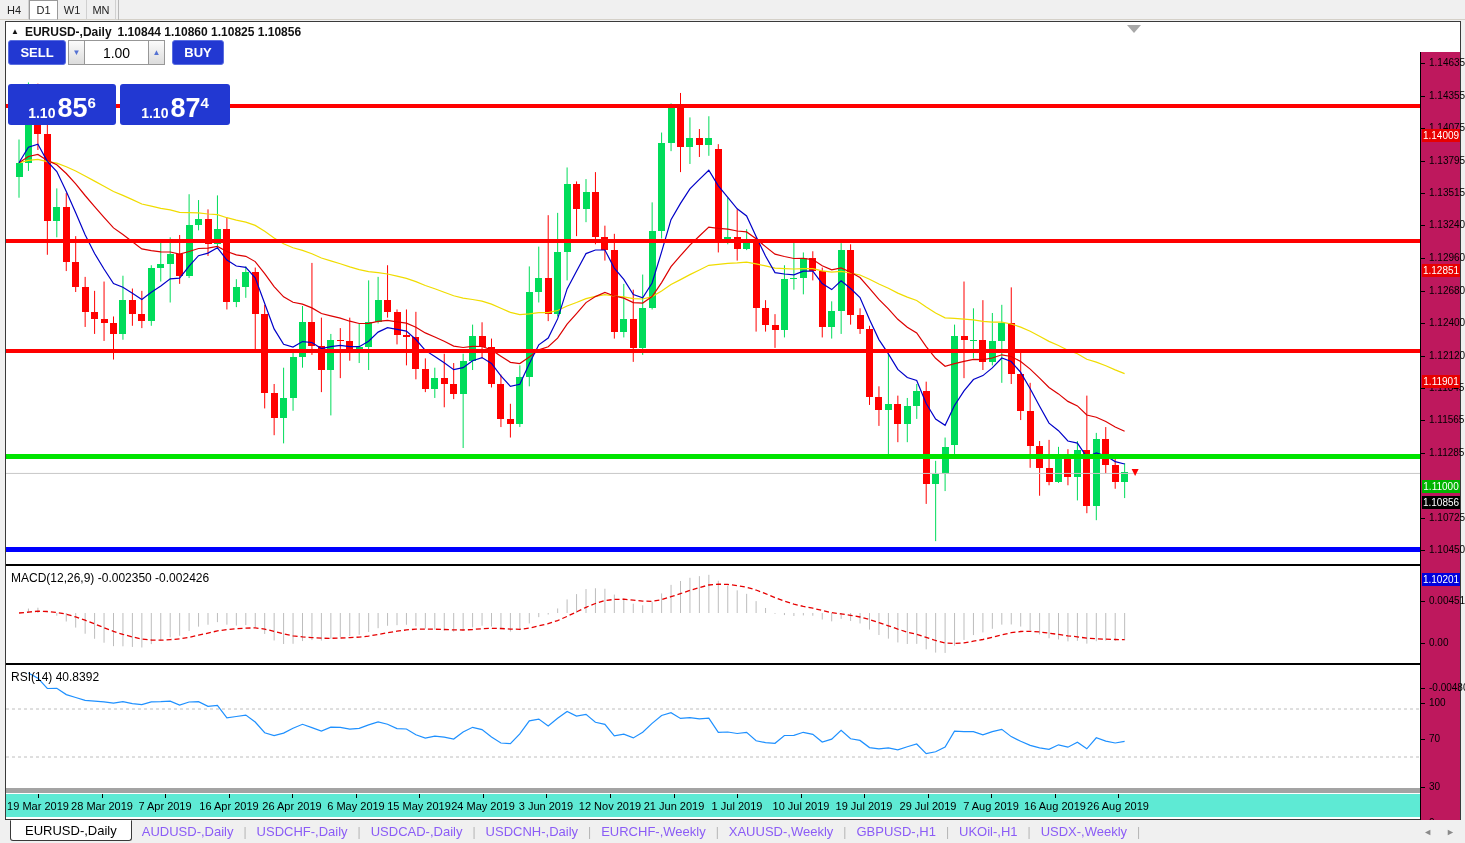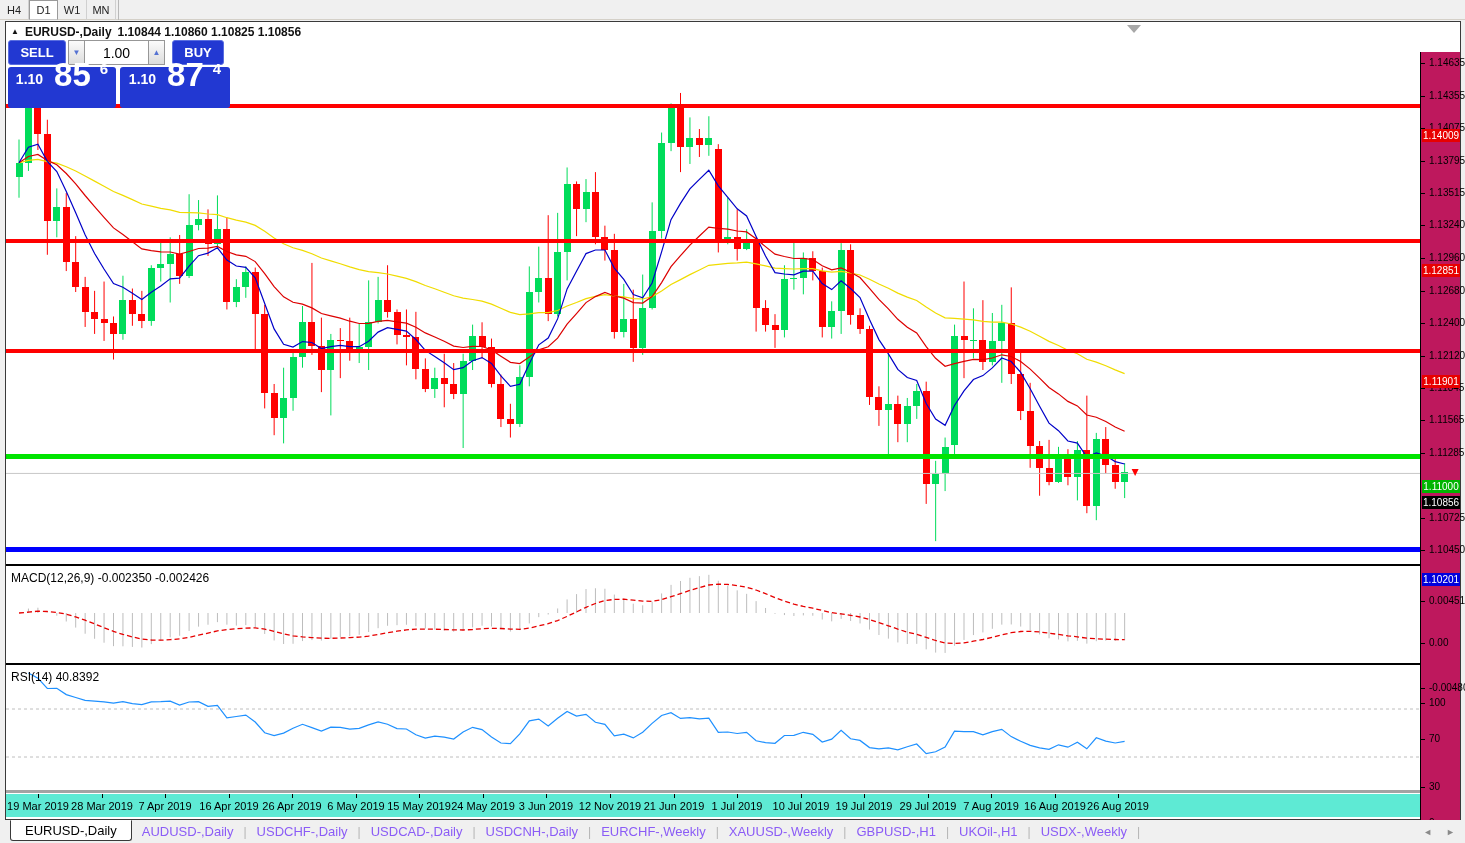--- a/index.html
+++ b/index.html
@@ -12,21 +12,21 @@
     font-size:11px;color:#222;border-right:1px solid #d0d0d0;cursor:default;padding:0 4px;}
   .tf-btn.active{background:#ffffff;border:1px solid #9a9a9a;border-bottom-color:#c8c8c8;}
   .tf-group-end{width:3px;border-right:1px solid #b8b8b8;height:20px;}
   
   .window{position:absolute;left:5px;top:21px;width:1456px;height:799px;background:#ffffff;
     border:1px solid #3a3a3a;}
   .content{position:absolute;left:0;top:0;width:1454px;height:795px;}
   .pane{position:absolute;left:0;width:1414px;background:#fff;overflow:hidden;}
   .pane.main{top:0;height:544px;border-bottom:2px solid #000;}
   .pane.macd{top:546px;height:97px;border-bottom:2px solid #000;}
-  .pane.rsi{top:645px;height:126px;border-bottom:3px solid #a3a3a3;}
+  .pane.rsi{top:645px;height:126px;border-bottom:5px solid #a3a3a3;}
   .pane svg{position:absolute;left:0;top:0;}
   .ind-label{position:absolute;left:5px;top:3px;font-size:12px;color:#000;white-space:nowrap;}
   .chart-title{position:absolute;left:5px;top:3px;font-size:12px;font-weight:700;color:#111;
     white-space:nowrap;display:flex;align-items:center;gap:6px;}
   .chart-title .tri{font-size:8px;transform:translateY(-1px);}
   .scroll-tri{position:absolute;left:1121px;top:3px;width:0;height:0;
     border-left:7px solid transparent;border-right:7px solid transparent;border-top:8px solid #a8a8a8;}
   
   .price-axis{position:absolute;left:1414px;top:0;width:40px;height:795px;background:#be185d;
     border-left:1px solid #000;margin-top:30px;}
@@ -35,24 +35,24 @@
   .badge{position:absolute;left:1px;width:38px;height:13px;line-height:13px;font-size:10px;
     color:#fff;text-align:center;white-space:nowrap;}
   
   .date-axis{position:absolute;left:0;top:772px;width:1414px;height:23px;background:#5eead4;}
   .date-label{position:absolute;top:6px;font-size:11px;color:#000;white-space:nowrap;transform:translateX(-50%);}
   .date-tick{position:absolute;top:0;width:1px;height:4px;background:#000;}
   
   .trade-panel{position:absolute;left:2px;top:18px;width:222px;height:68px;}
   .tp-btn{position:absolute;top:0;height:25px;border-radius:3px;color:#fff;font-size:13px;font-weight:700;
     display:flex;align-items:center;justify-content:center;border:1px solid #5a6ee0;cursor:pointer;}
-  .tp-big{position:absolute;top:27px;height:41px;border-radius:3px;color:#fff;display:flex;
-    align-items:flex-end;justify-content:center;padding-bottom:17px;cursor:pointer;gap:9px;}
+  .tp-big{position:absolute;top:44px;height:41px;border-radius:3px;color:#fff;display:flex;
+    align-items:flex-end;justify-content:center;padding-bottom:0;cursor:pointer;}
   .tp-big .pfx{font-size:14px;font-weight:700;margin-bottom:4px;}
-  .tp-big .big{font-size:33px;font-weight:700;line-height:33px;margin-left:2px;}
+  .tp-big .big{font-size:27px;font-weight:700;line-height:33px;margin-left:2px;}
   .tp-big .sup{font-size:15px;font-weight:700;margin-bottom:14px;}
   .spin-btn{position:absolute;top:0;width:17px;height:25px;background:linear-gradient(#fbfbfb,#dcdcdc);
     border:1px solid #979797;font-size:8px;color:#5572d2;display:flex;align-items:center;justify-content:center;cursor:pointer;}
   .vol-input{position:absolute;left:77px;top:0;width:63px;height:25px;border:1px solid #979797;
     border-left:none;border-right:none;font-size:14px;text-align:center;padding:0;outline:none;
     font-family:"Liberation Sans",sans-serif;}
   
   .tabbar{position:absolute;left:0;top:820px;width:1465px;height:23px;background:#f0f0f0;
     display:flex;align-items:center;}
   .tab{font-size:13px;color:#8b5cf6;padding:0 10px;height:21px;display:flex;align-items:center;cursor:pointer;white-space:nowrap;}

